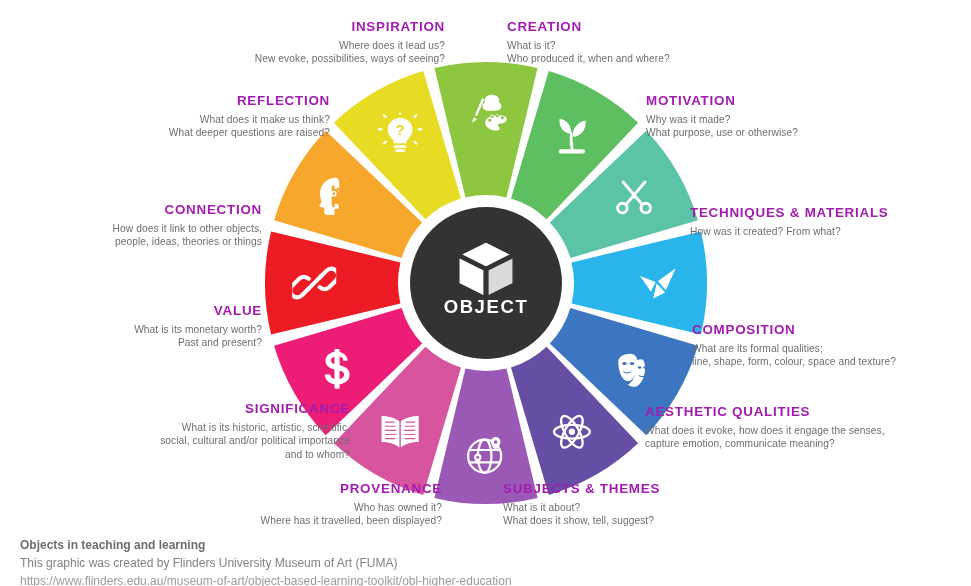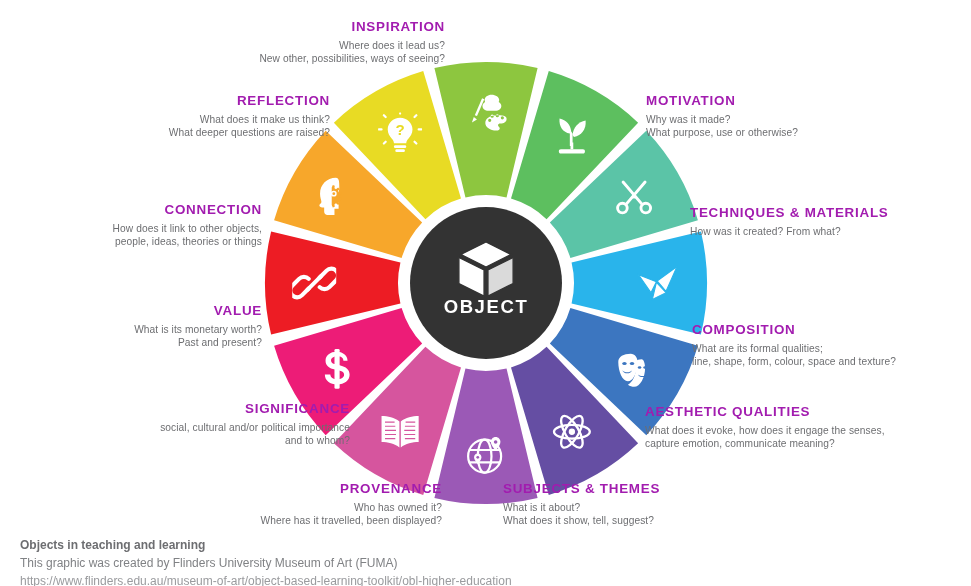--- a/index.html
+++ b/index.html
@@ -260,24 +260,31 @@
         <use href="#ic-cube-icon" x="190" y="176" width="62" height="62"></use>
         <text id="hub-text" class="hub-label" x="221" y="251" text-anchor="middle">OBJECT</text>
       </g>
     </svg>
   </div>
 
   <div class="callout align-right" style="left:55px; top:18px; width:390px;">
     <div class="title">INSPIRATION</div>
     <div class="desc">
       <div>Where does it lead us?</div>
-      <div>New other, possibilities, ways of seeing?</div>
-    </div>
-  </div>
-
+      <div>New evoke, possibilities, ways of seeing?</div>
+    </div>
+  </div>
+
+  <div class="callout align-left" style="left:507px; top:18px; width:390px;">
+    <div class="title">CREATION</div>
+    <div class="desc">
+      <div>What is it?</div>
+      <div>Who produced it, when and where?</div>
+    </div>
+  </div>
 
   <div class="callout align-right" style="left:8px; top:92px; width:322px;">
     <div class="title">REFLECTION</div>
     <div class="desc">
       <div>What does it make us think?</div>
       <div>What deeper questions are raised?</div>
     </div>
   </div>
 
   <div class="callout align-left" style="left:646px; top:92px; width:320px;">
@@ -315,20 +322,21 @@
     <div class="title">COMPOSITION</div>
     <div class="desc">
       <div>What are its formal qualities;</div>
       <div>line, shape, form, colour, space and texture?</div>
     </div>
   </div>
 
   <div class="callout align-right" style="left:0px; top:400px; width:314px;margin-left:36px;">
     <div class="title">SIGNIFICANCE</div>
     <div class="desc">
+      <div>What is its historic, artistic, scientific,</div>
       <div>social, cultural and/or political importance</div>
       <div>and to whom?</div>
     </div>
   </div>
 
   <div class="callout align-left" style="left:645px; top:403px; width:324px;">
     <div class="title">AESTHETIC QUALITIES</div>
     <div class="desc">
       <div>What does it evoke, how does it engage the senses,</div>
       <div>capture emotion, communicate meaning?</div>

